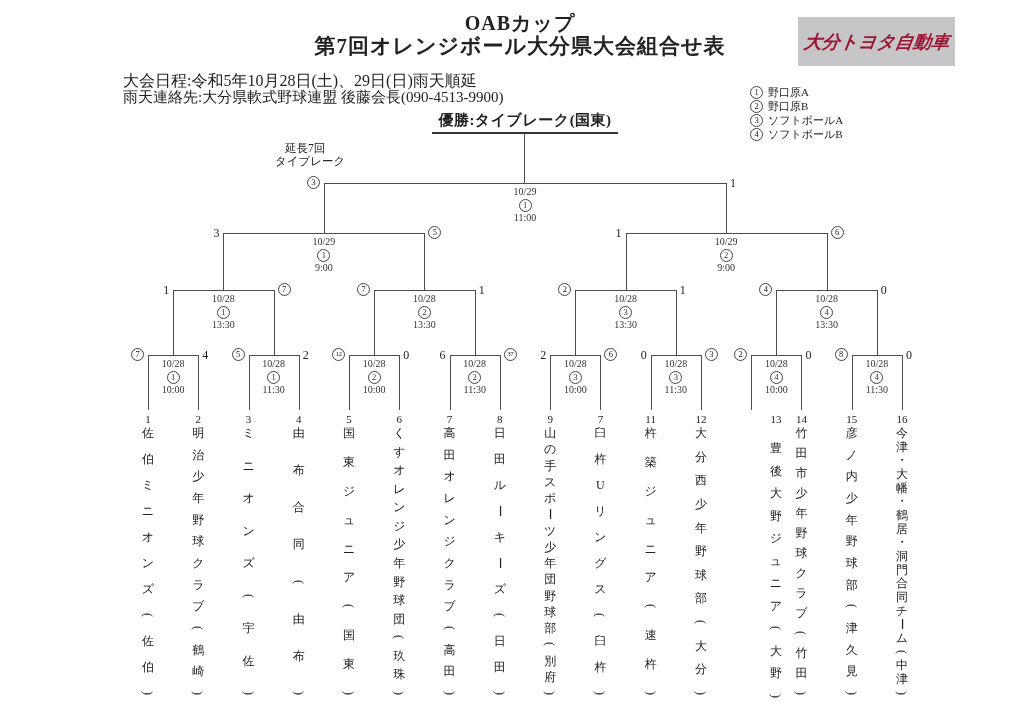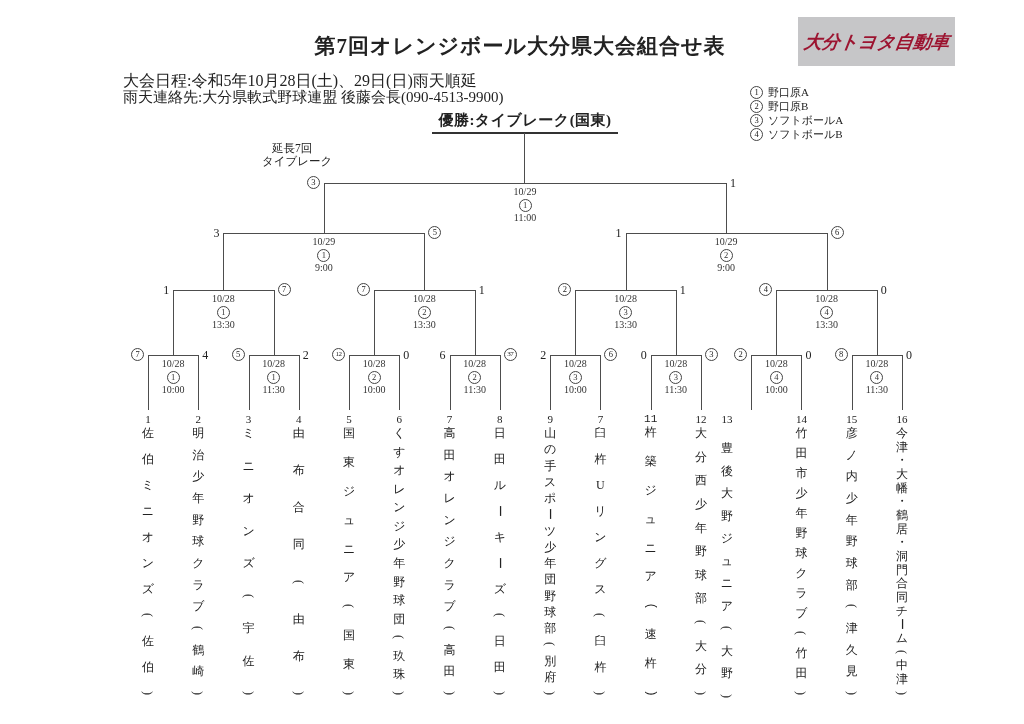--- a/index.html
+++ b/index.html
@@ -15,41 +15,42 @@
   .contact{left:123px;top:88px;font-size:15px;}
   .legend{left:750px;top:85px;font-size:11px;}
   .legend-row{display:flex;align-items:center;height:14px;margin-bottom:0px;}
   .legend-row .circ{margin-right:5px;}
   .circ{display:inline-flex;align-items:center;justify-content:center;box-sizing:border-box;
         width:13px;height:13px;border:1px solid #444;border-radius:50%;font-size:8.5px;line-height:1;
         background:#fff;flex:0 0 auto;}
   .circ.c2{font-size:7px;letter-spacing:-0.5px;}
   .champ{left:432px;top:111px;width:186px;text-align:center;font-size:15px;font-weight:bold;
          border-bottom:2px solid #333;padding-bottom:2px;letter-spacing:0.5px;}
-  .note{left:262px;top:142px;font-size:11.5px;line-height:13px;}
+  .note{left:275px;top:142px;font-size:11.5px;line-height:13px;}
   .note .n1{padding-left:10px;}
   .hline{position:absolute;border-top:1.3px solid #4d4d4d;height:0;}
   .vline{position:absolute;border-left:1.3px solid #4d4d4d;width:0;}
   .info{position:absolute;width:64px;text-align:center;font-size:10px;color:#333;}
   .info .row{height:12px;line-height:12px;text-align:center;}
   .info .venue-row{height:14px;display:flex;align-items:center;justify-content:center;}
   .score{position:absolute;font-size:12px;color:#222;display:flex;align-items:flex-start;}
   .score.left{justify-content:flex-end;}
   .score.right{justify-content:flex-start;}
   .team{position:absolute;width:18px;display:flex;flex-direction:column;align-items:center;}
   .team-no{font-size:11px;height:15px;line-height:14px;text-align:center;}
   .team-name{display:flex;flex-direction:column;justify-content:space-between;align-items:center;width:100%;}
   .ch{font-size:12px;line-height:12px;height:12px;width:14px;text-align:center;}
   .ch.rot{transform:rotate(90deg);}
 </style>
 </head>
 <body>
 
 <div class="page">
 
+  <div class="abs title1">OABカップ</div>
   <div class="abs title2">第7回オレンジボール大分県大会組合せ表</div>
 
   <div class="abs logo" id="logo-box" style="background: rgb(198, 198, 200);">
     <span class="logo-text" id="logo-text" style="color: rgb(156, 20, 48);">大分トヨタ自動車</span>
   </div>
 
   <div class="abs schedule">大会日程:令和5年10月28日(土)、29日(日)雨天順延</div>
   <div class="abs contact">雨天連絡先:大分県軟式野球連盟 後藤会長(090-4513-9900)</div>
 
   <div class="abs legend">
@@ -481,21 +482,21 @@
           <span class="ch">リ</span>
           <span class="ch">ン</span>
           <span class="ch">グ</span>
           <span class="ch">ス</span>
           <span class="ch rot">(</span>
           <span class="ch">臼</span>
           <span class="ch">杵</span>
           <span class="ch rot">)</span>
         </div>
       </div>
-      <div class="team" style="left: 641.667px; top: 412px; height: 290px; font-family: Liberation Mono, monospace;">
+      <div class="team" style="left: 641.667px; top: 412px; height: 290px;">
         <div class="team-no">11</div>
         <div class="team-name" style="height: 272px;">
           <span class="ch">杵</span>
           <span class="ch">築</span>
           <span class="ch">ジ</span>
           <span class="ch">ュ</span>
           <span class="ch">ニ</span>
           <span class="ch">ア</span>
           <span class="ch rot">(</span>
           <span class="ch">速</span>
@@ -513,21 +514,21 @@
           <span class="ch">年</span>
           <span class="ch">野</span>
           <span class="ch">球</span>
           <span class="ch">部</span>
           <span class="ch rot">(</span>
           <span class="ch">大</span>
           <span class="ch">分</span>
           <span class="ch rot">)</span>
         </div>
       </div>
-      <div class="team" style="left: 718px; top: 412px; height: 290px; gap: 16px;">
+      <div class="team" style="left: 767px; top: 412px; height: 290px; gap: 16px;">
         <div class="team-no">13</div>
         <div class="team-name" style="height: 272px;">
           <span class="ch">豊</span>
           <span class="ch">後</span>
           <span class="ch">大</span>
           <span class="ch">野</span>
           <span class="ch">ジ</span>
           <span class="ch">ュ</span>
           <span class="ch">ニ</span>
           <span class="ch">ア</span>

